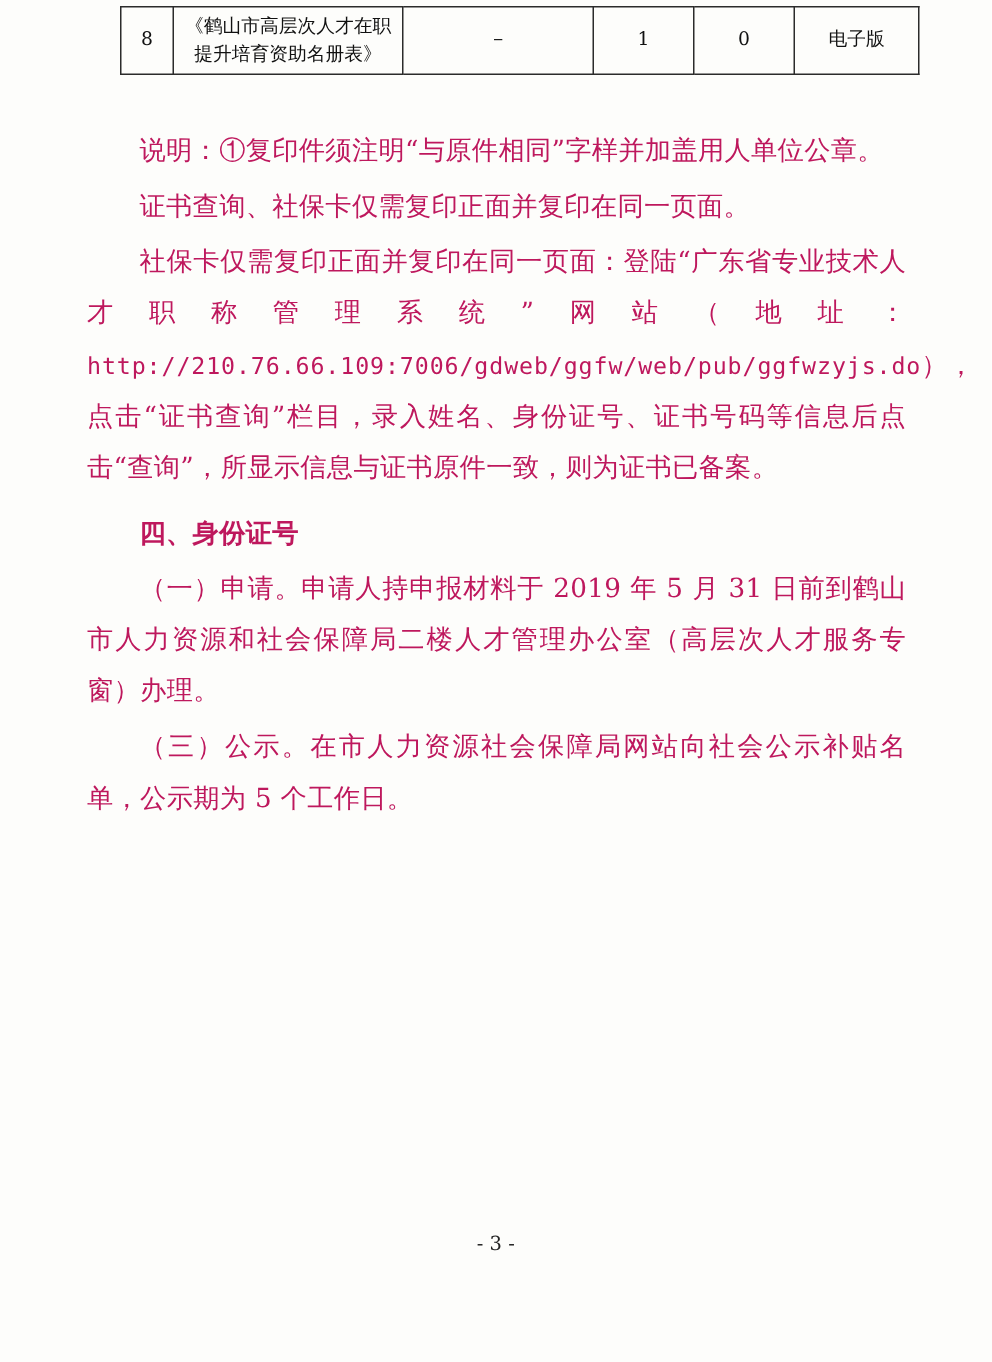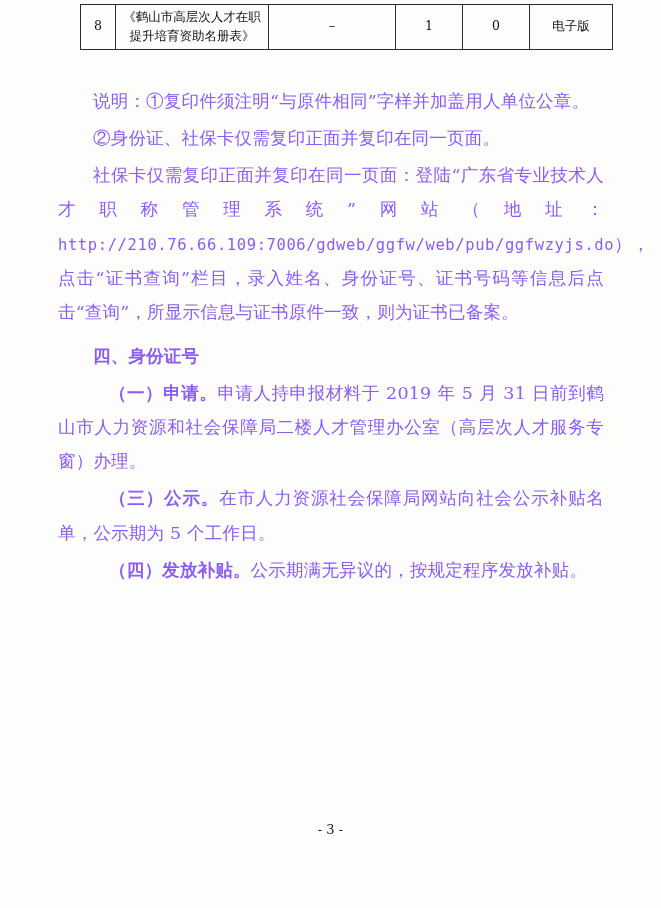--- a/index.html
+++ b/index.html
@@ -57,24 +57,24 @@
     top: 84px;
     width: 546px;
   }
   p.para {
     margin: 0 0 3px 0;
     font-size: 17.5px;
     line-height: 1.95;
     text-align: justify;
     text-justify: inter-ideograph;
     letter-spacing: 0.2px;
-    color: #8b5cf6;
+    color: #be185d;
   }
   p.indent2 { text-indent: 2em; }
-  .bold { font-weight: bold; margin-left: 16px; }
+  .bold { font-weight: normal; }
   .heading {
     font-weight: bold;
     font-size: 18px;
     letter-spacing: 1px;
   }
   .mono-url {
     font-family: "DejaVu Sans Mono", "Liberation Mono", monospace;
     font-size: 15.5px;
     letter-spacing: 0.6px;
     margin-top: 40px;
@@ -111,34 +111,33 @@
         <td class="c-form">电子版</td>
       </tr>
     </tbody>
       </table>
   </div>
 
   <div class="body-text">
 
     <p class="para indent2"><span>说明：</span><span>①复印件须注明“与原件相同”字样并加盖用人单位公章。</span></p>
 
-    <p class="para indent2">②身份证、社保卡仅需复印正面并复印在同一页面。</p>
+    <p class="para indent2">证书查询、社保卡仅需复印正面并复印在同一页面。</p>
 
     <p class="para indent2"><span>社保卡仅需复印正面并复印在同一页面：登陆“广东省专业技术人才职称管理系统”网站（地址：</span><span class="mono-url">http://210.76.66.109:7006/gdweb/ggfw/web/pub/ggfwzyjs.do</span><span>），点击“证书查询”栏目，录入姓名、身份证号、证书号码等信息后点击“查询”，所显示信息与证书原件一致，则为证书已备案。</span></p>
 
     <div class="spacer-sm"></div>
 
     <p class="para indent2 heading">四、身份证号</p>
 
     <p class="para indent2"><span class="bold">（一）申请。</span><span>申请人持申报材料于 2019 年 5 月 31 日前到鹤山市人力资源和社会保障局二楼人才管理办公室（高层次人才服务专窗）办理。</span></p>
 
 
     <p class="para indent2"><span class="bold">（三）公示。</span><span>在市人力资源社会保障局网站向社会公示补贴名单，公示期为 5 个工作日。</span></p>
 
-    <p class="para indent2"><span class="bold">（四）发放补贴。</span><span>公示期满无异议的，按规定程序发放补贴。</span></p>
 
     <div class="spacer-md"></div>
 
 
   </div>
 
   <div class="page-number">- 3 -</div>
 
 </div>
 

